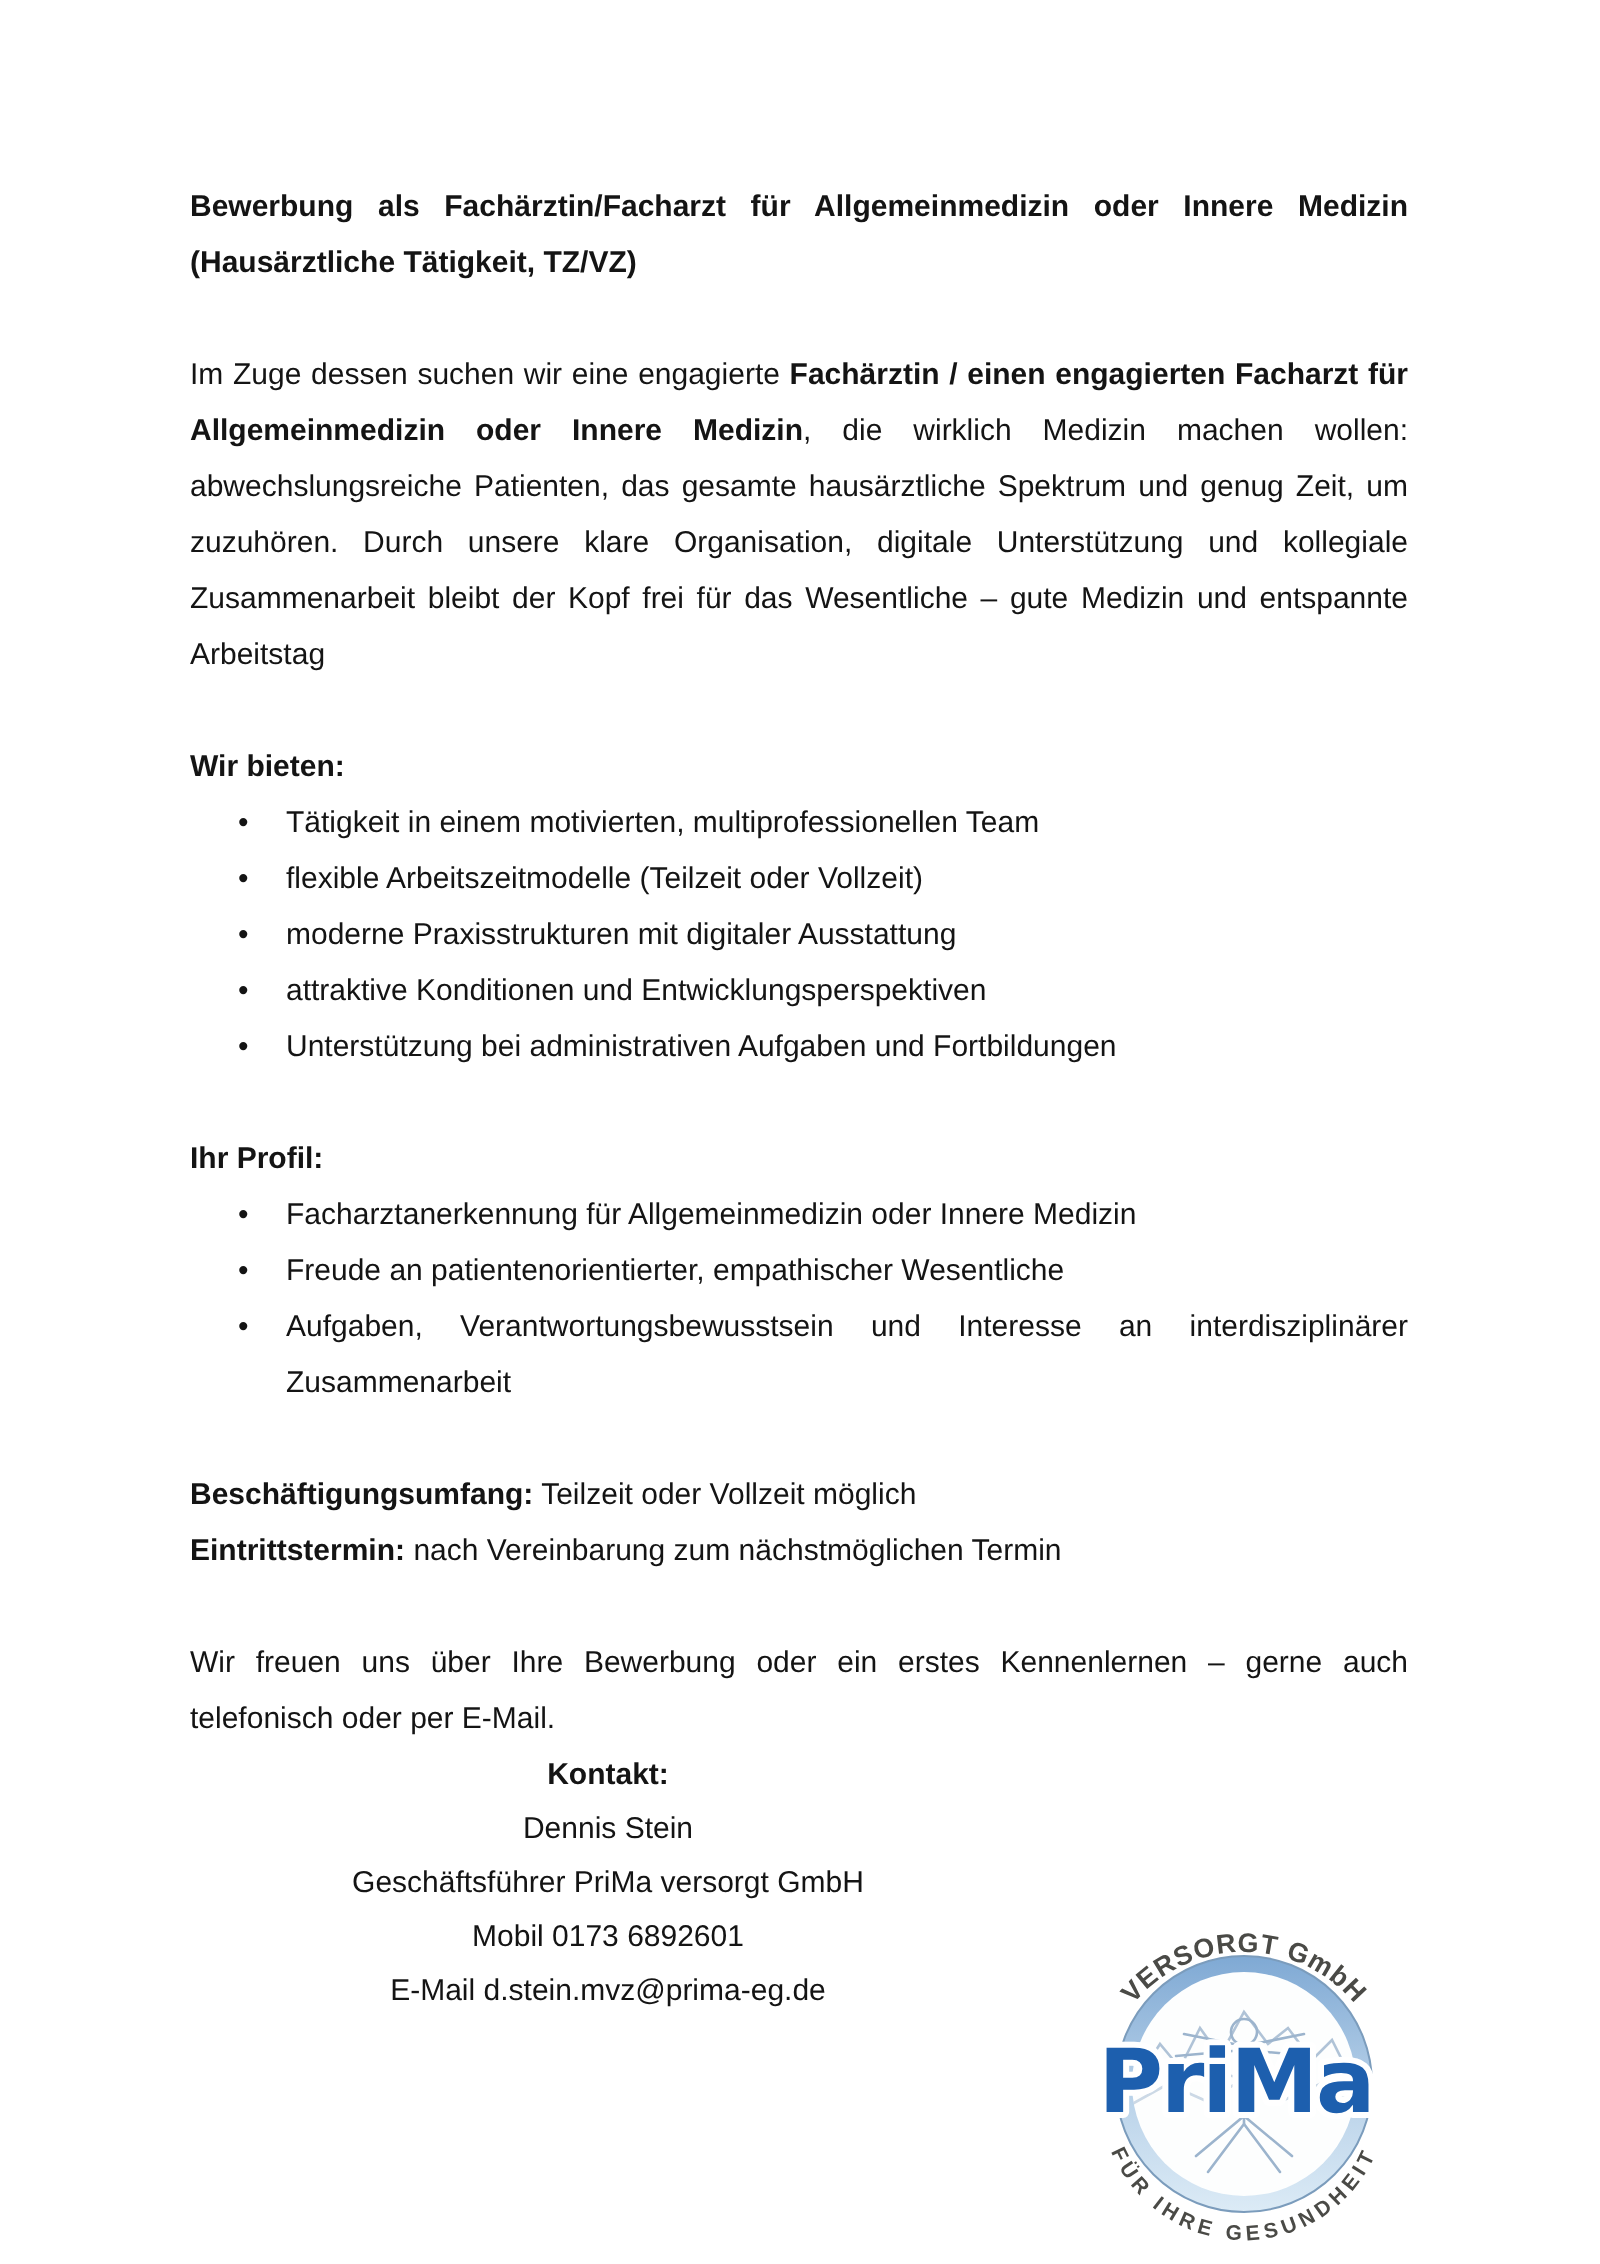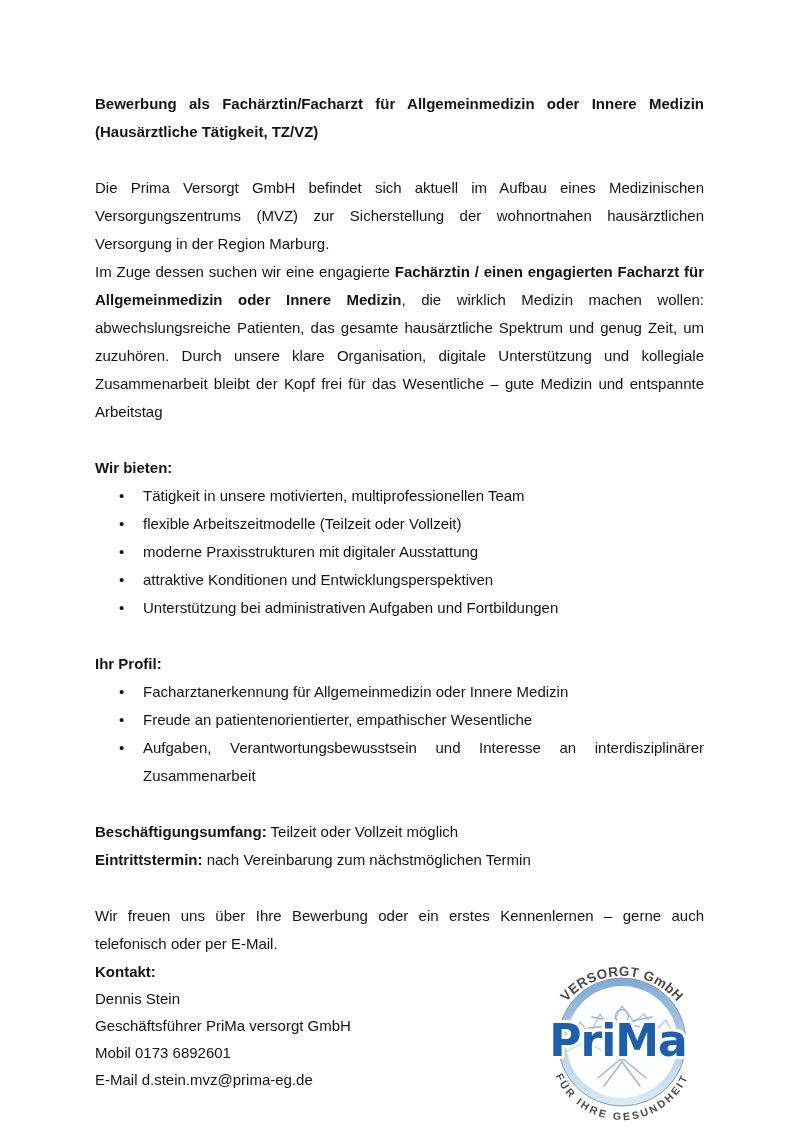--- a/index.html
+++ b/index.html
@@ -34,21 +34,21 @@
   ul.doc-list li::before {
     content: "\2022";
     position: absolute;
     left: 24px;
     top: 0;
     font-size: 15px;
     line-height: 28px;
   }
   .contact-block {
     width: 418px;
-    text-align: left;
+    text-align: center;
   }
   .contact-block div.line { line-height: 27px; }
   .logo-wrap {
     position: absolute;
     left: 536px;
     top: 956px;
     width: 172px;
     height: 172px;
   }
   .logo-wrap svg { overflow: visible; }
@@ -57,29 +57,28 @@
 <body>
 
 <div class="page">
   <div class="content">
 
     <div class="line bold force-justify">Bewerbung als Fachärztin/Facharzt für Allgemeinmedizin oder Innere Medizin</div>
     <div class="line bold">(Hausärztliche Tätigkeit, TZ/VZ)</div>
 
     <div class="gap"></div>
 
-    <p class="justify">Die Prima Versorgt GmbH befindet sich aktuell im Aufbau eines Medizinischen Versorgungszentrums (MVZ) zur Sicherstellung der wohnortnahen hausärztlichen Versorgung in der Region Marburg.</p>
 
     <p class="justify"><span>Im Zuge dessen suchen wir eine engagierte </span><span class="bold">Fachärztin / einen engagierten Facharzt für Allgemeinmedizin oder Innere Medizin</span><span>, die wirklich Medizin machen wollen: abwechslungsreiche Patienten, das gesamte hausärztliche Spektrum und genug Zeit, um zuzuhören. Durch unsere klare Organisation, digitale Unterstützung und kollegiale Zusammenarbeit bleibt der Kopf frei für das Wesentliche – gute Medizin und entspannte Arbeitstag</span></p>
 
     <div class="gap"></div>
 
     <div class="line bold">Wir bieten:</div>
     <ul class="doc-list">
-      <li>Tätigkeit in unsere motivierten, multiprofessionellen Team</li>
+      <li>Tätigkeit in einem motivierten, multiprofessionellen Team</li>
       <li>flexible Arbeitszeitmodelle (Teilzeit oder Vollzeit)</li>
       <li>moderne Praxisstrukturen mit digitaler Ausstattung</li>
       <li>attraktive Konditionen und Entwicklungsperspektiven</li>
       <li>Unterstützung bei administrativen Aufgaben und Fortbildungen</li>
     </ul>
 
     <div class="gap"></div>
 
     <div class="line bold">Ihr Profil:</div>
     <ul class="doc-list">

